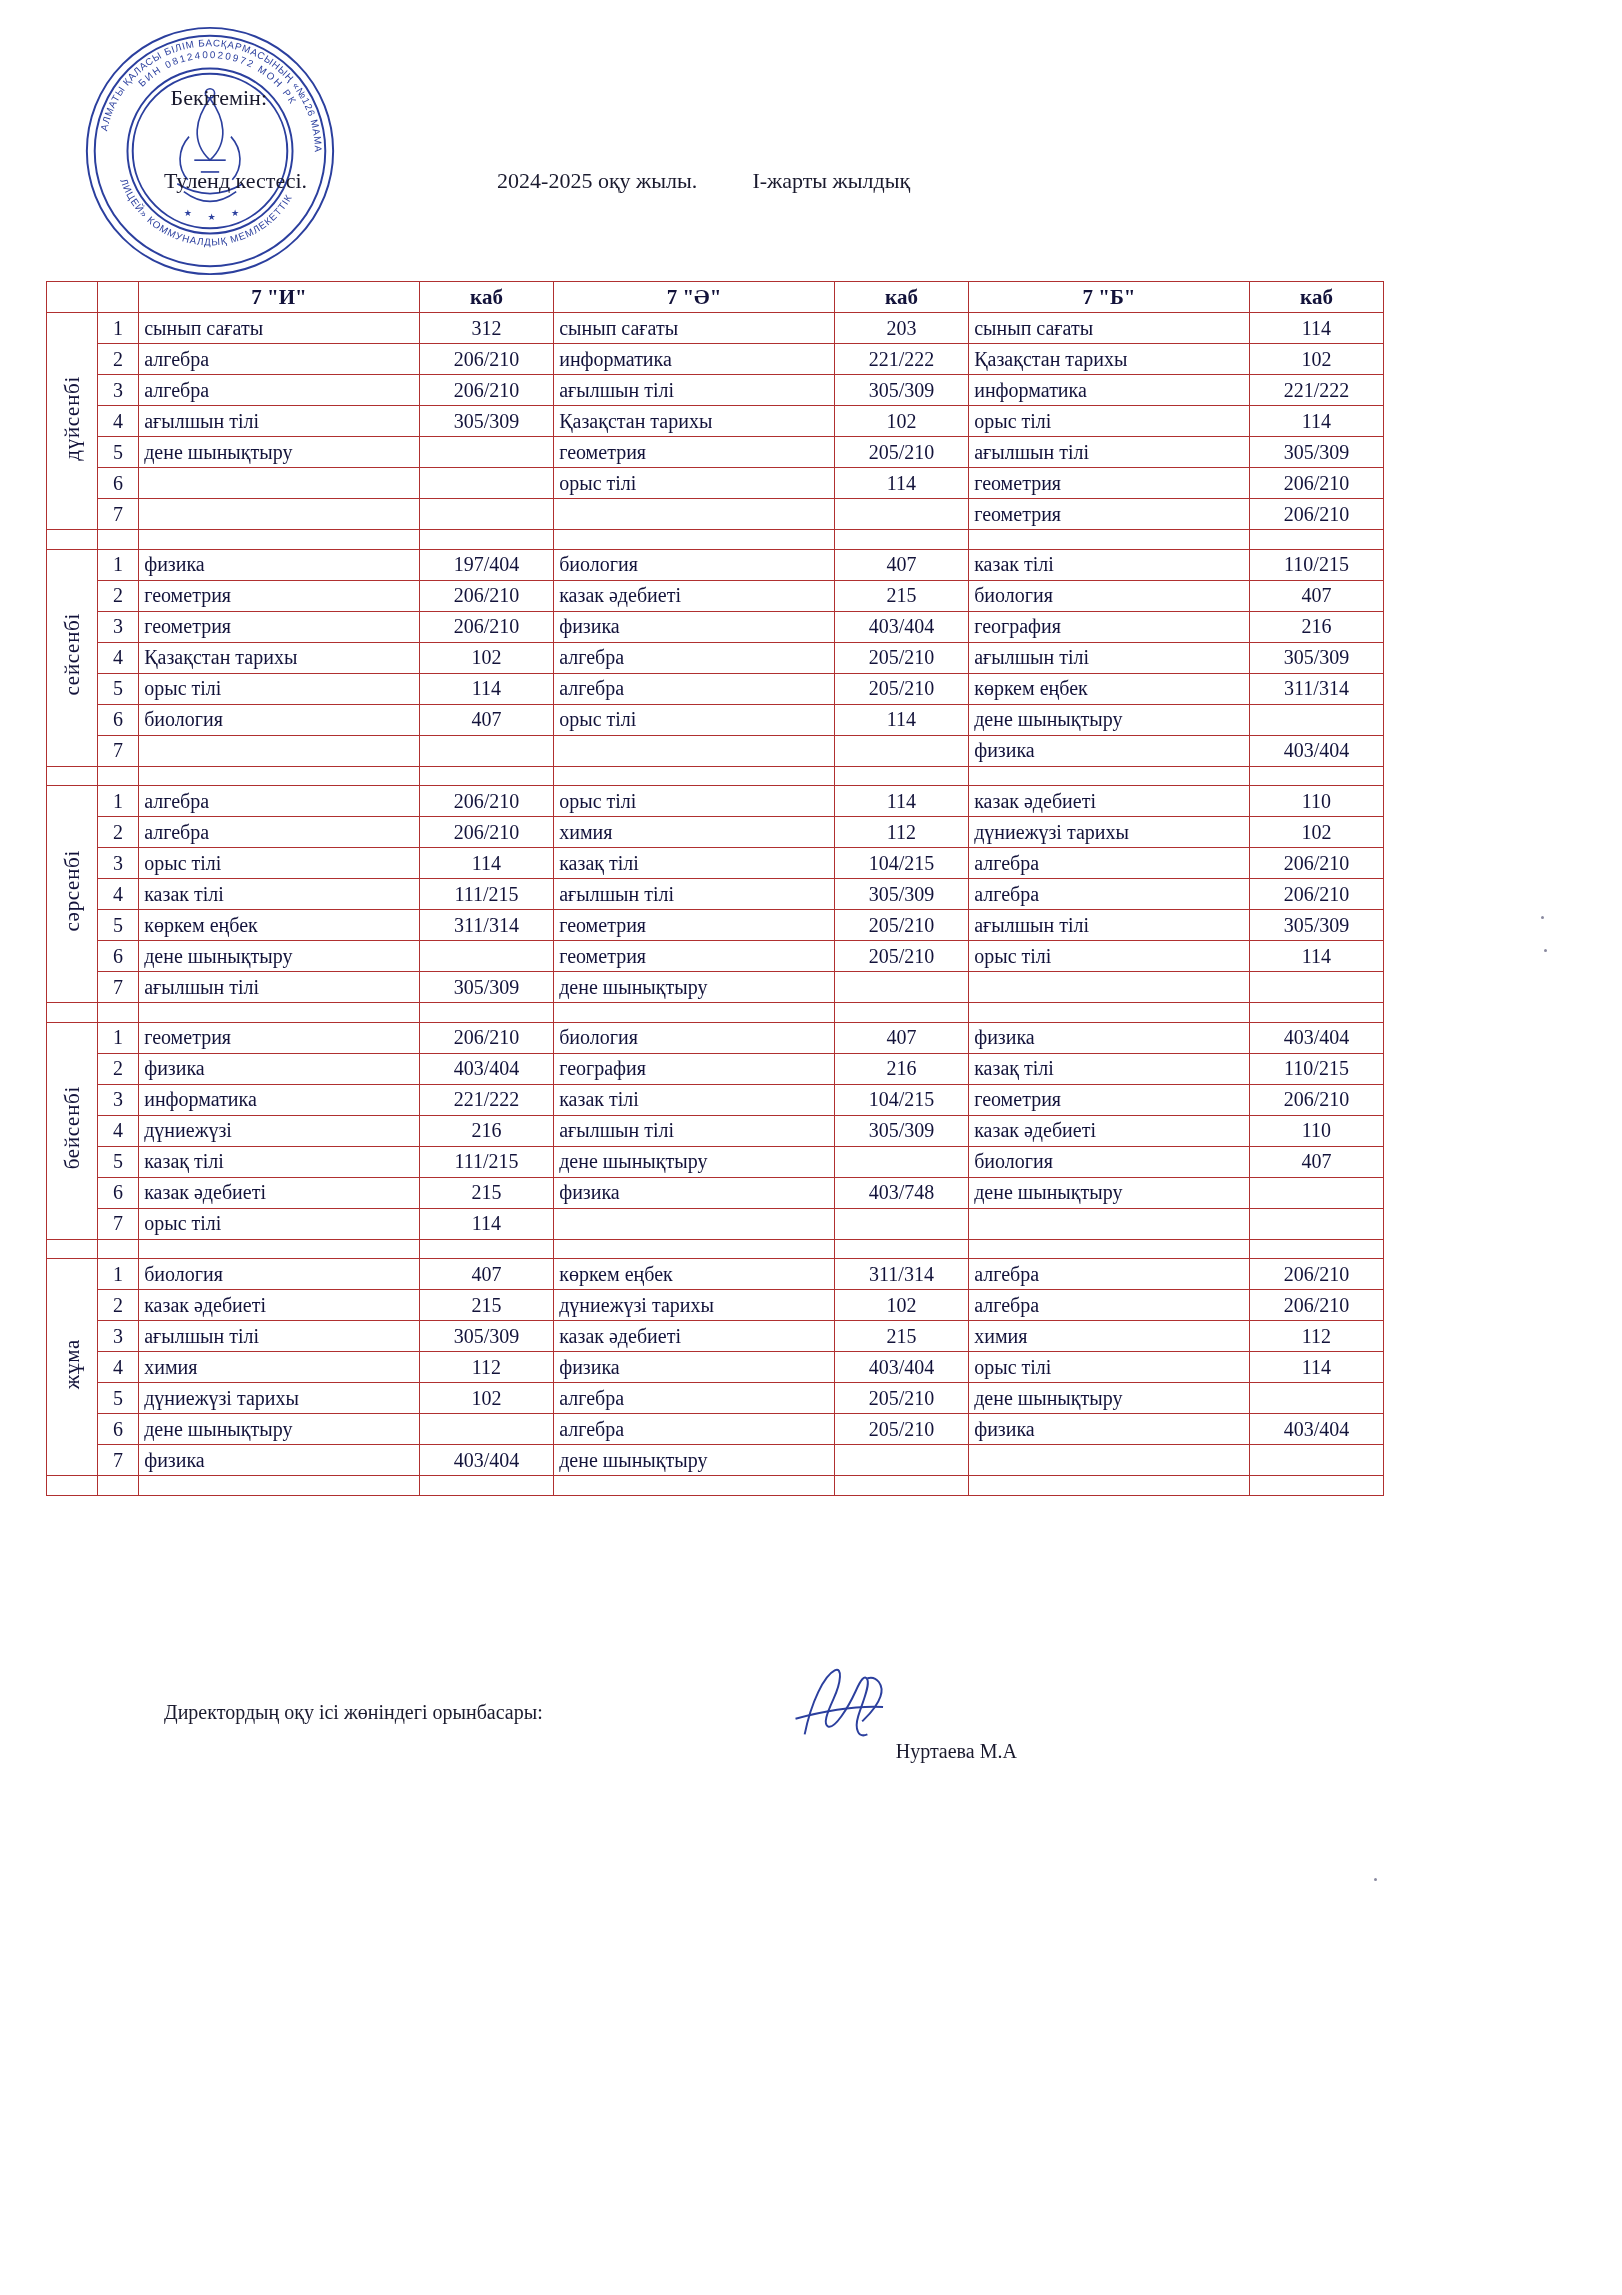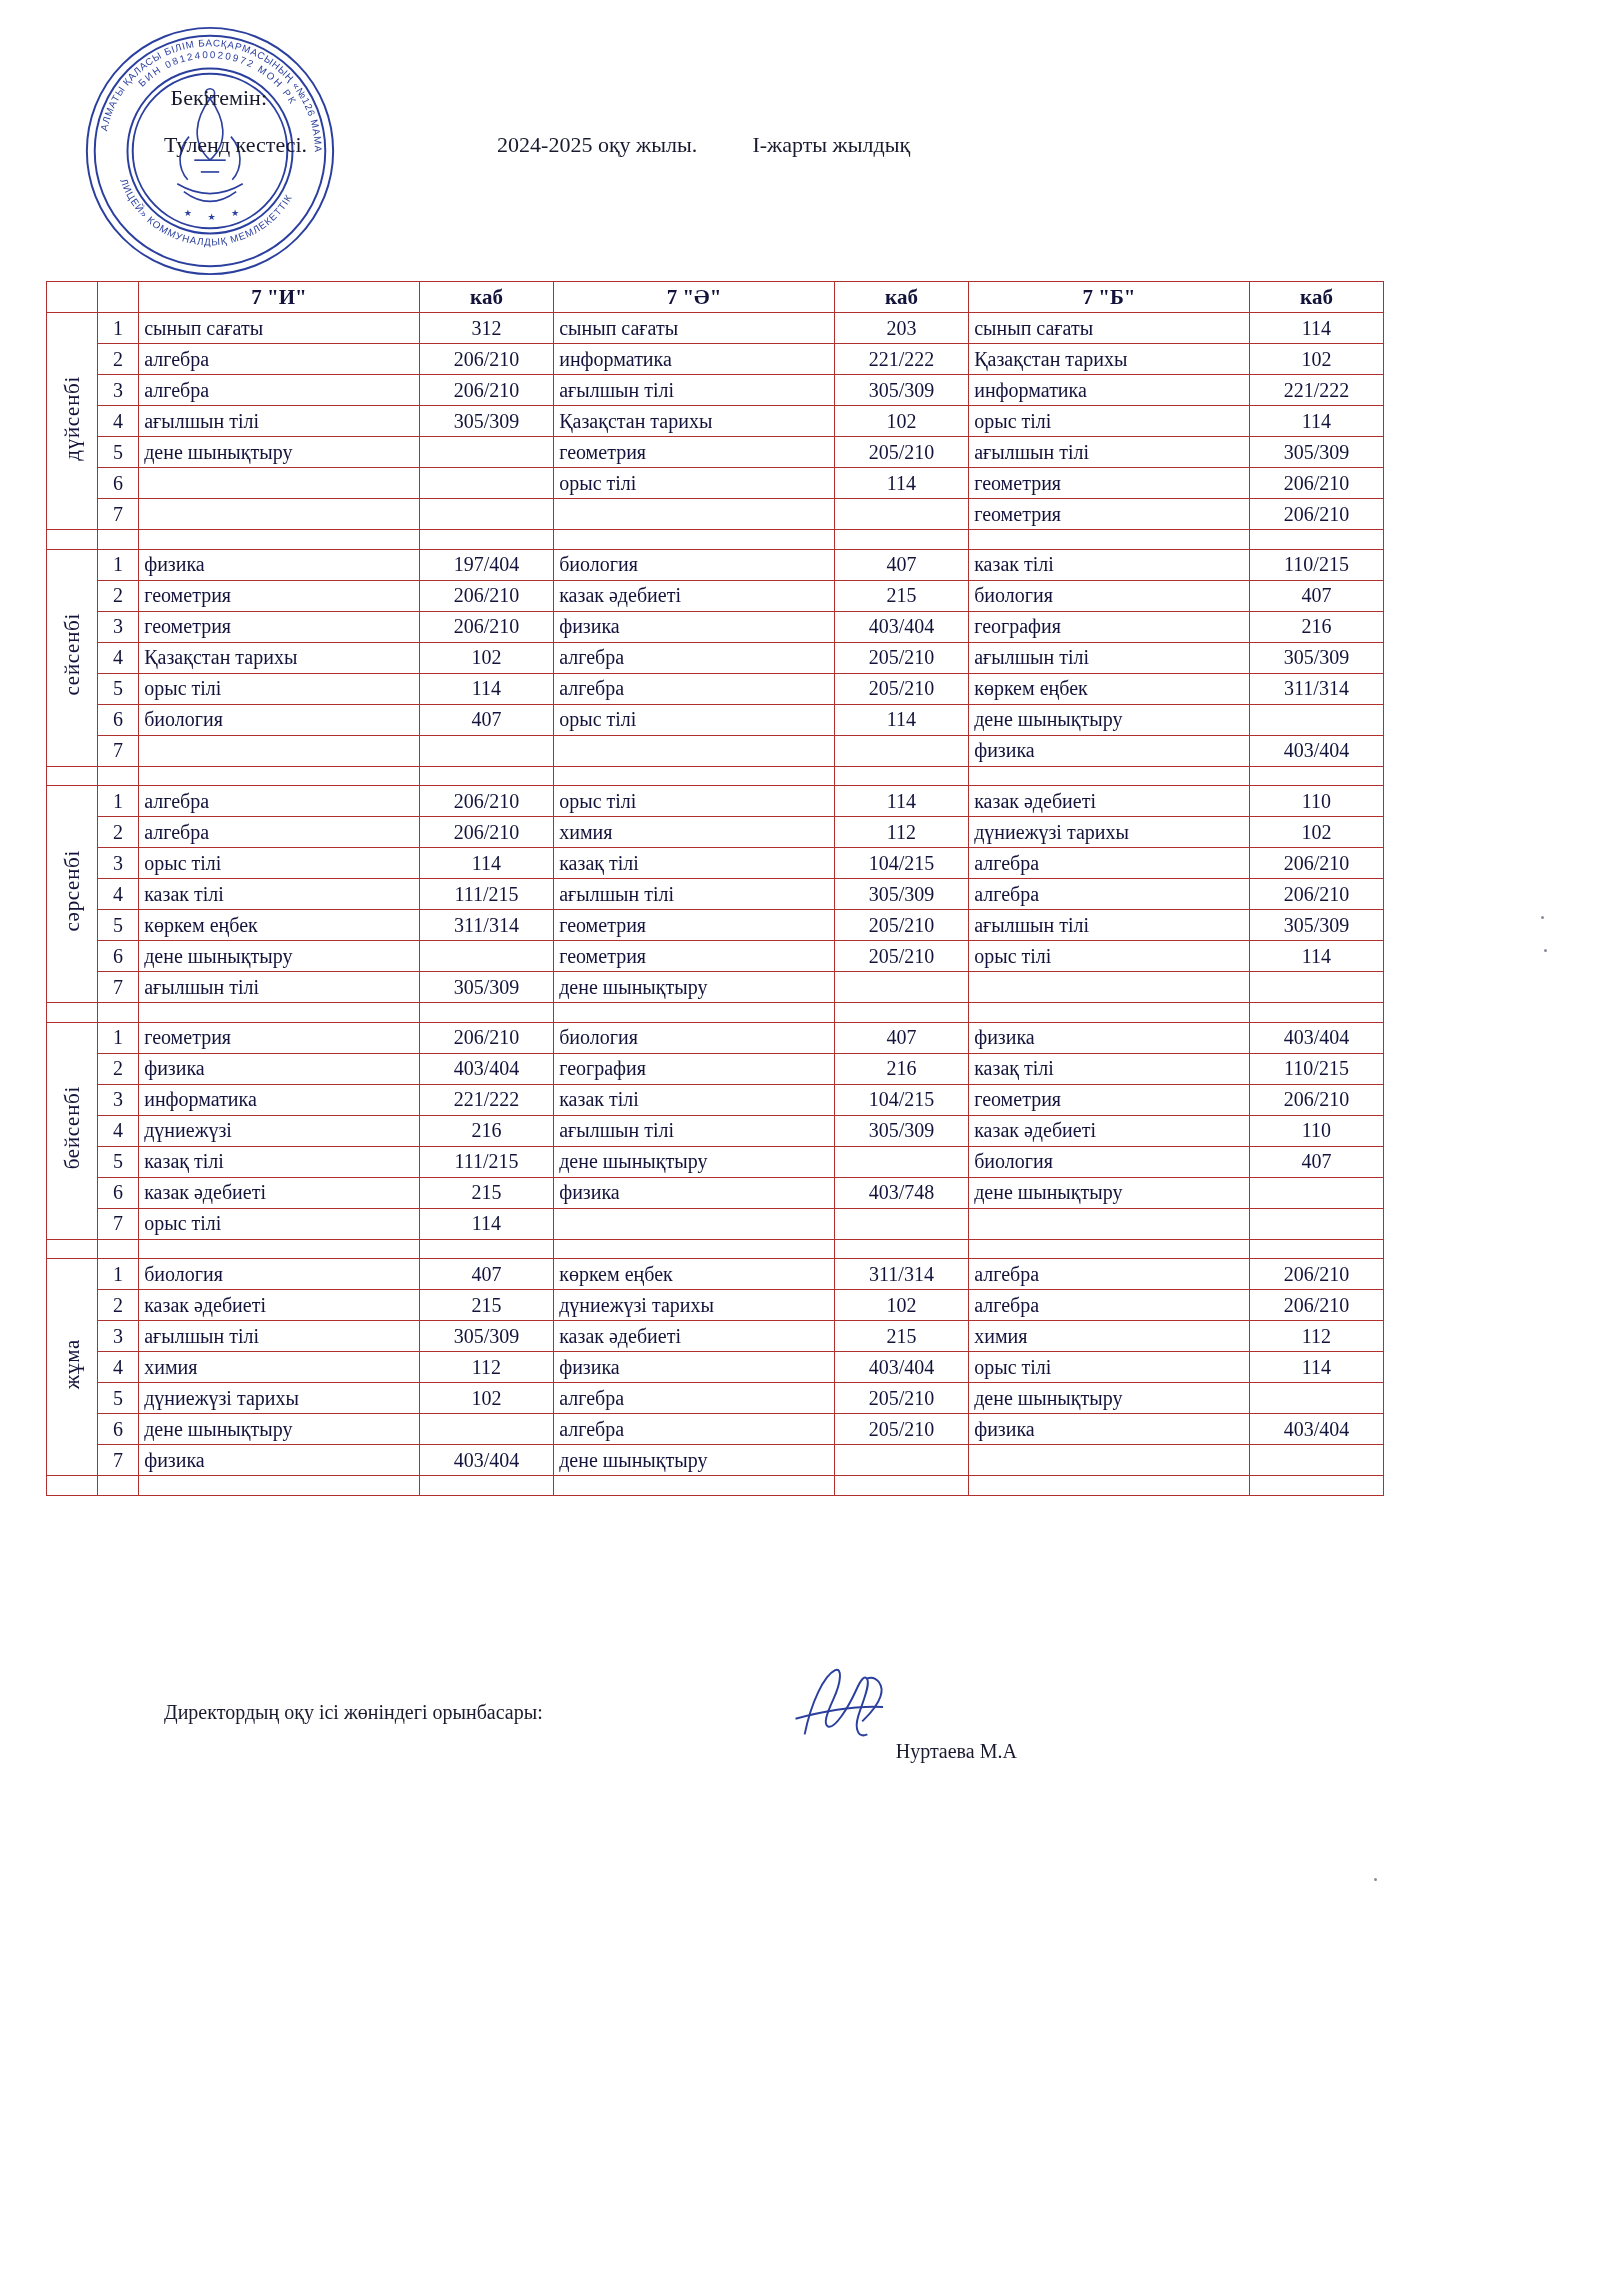--- a/index.html
+++ b/index.html
@@ -46,21 +46,21 @@
     display: flex;
     align-items: baseline;
     margin-bottom: 21px;
     white-space: nowrap;
   }
   .header .approve {
     margin-left: 6.5px;
   }
   .h-label { }
   .h-name  { margin-left: 216px; }
-  .h-year  { margin-left: 190px; }
+  .h-year  { margin-left: 190px; margin-top: 36px; }
   .h-term  { margin-left: 55px; }
 
   
   .sched-wrap {
     position: absolute;
     left: 46px;
     top: 281px;
     width: 1328px;
   }
   table.sched {

